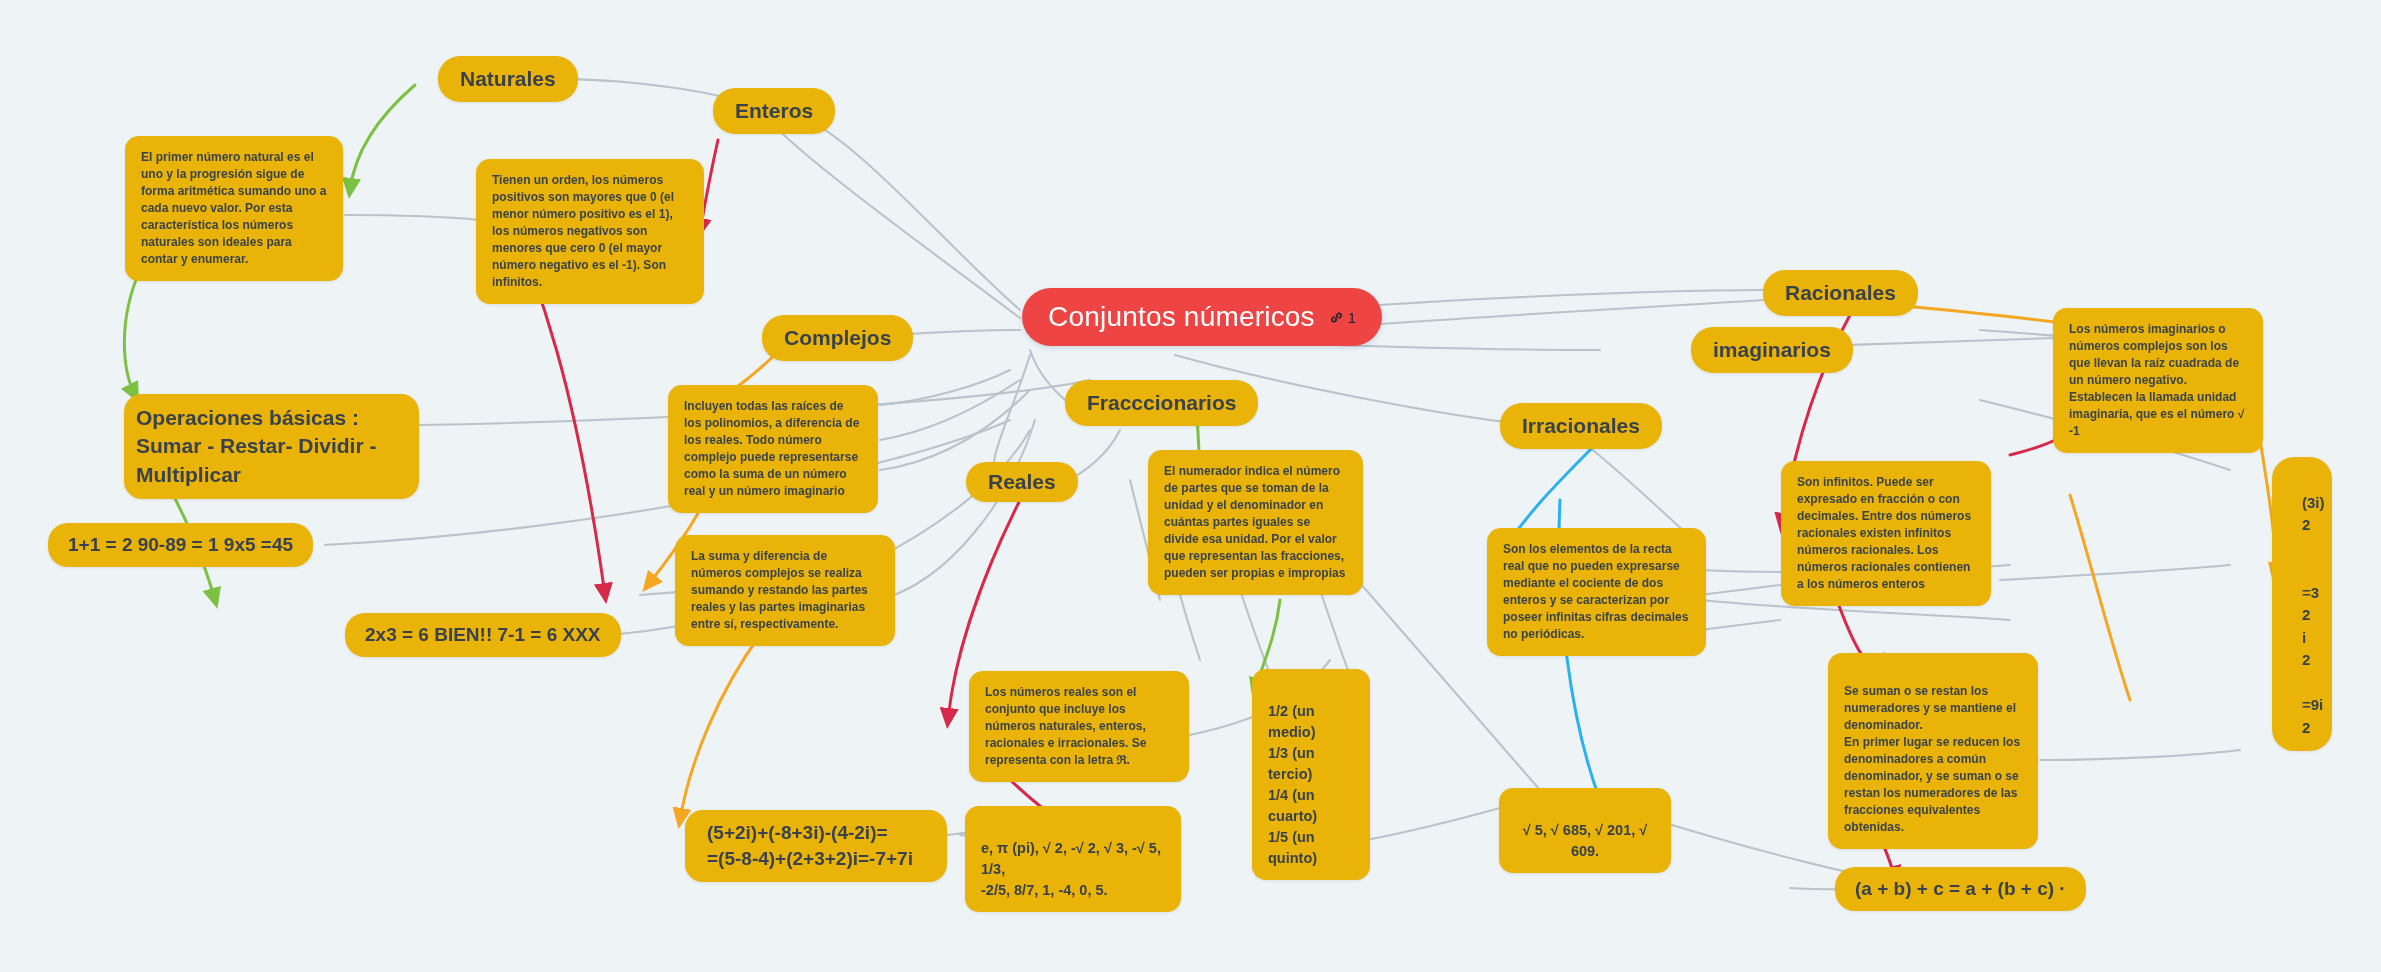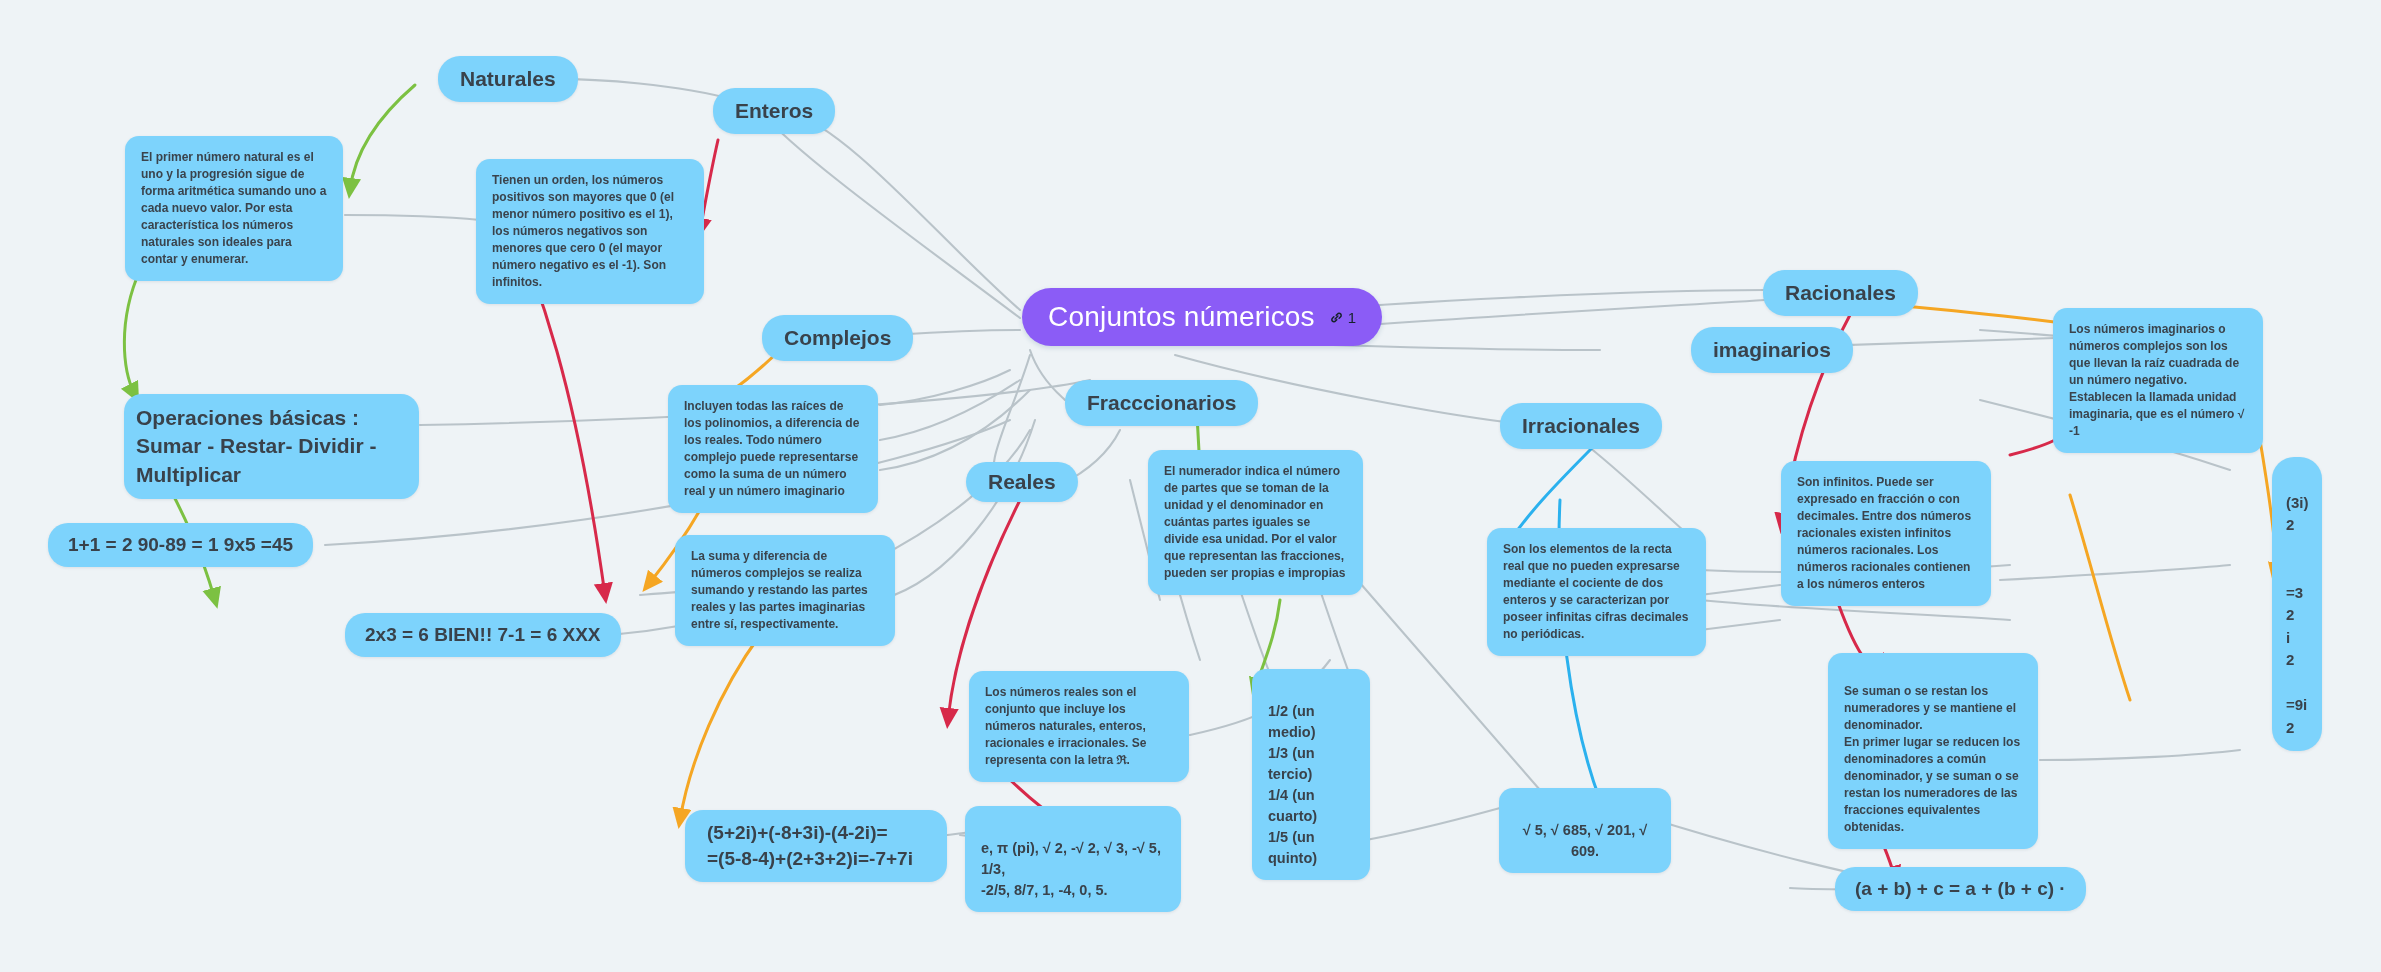--- a/index.html
+++ b/index.html
@@ -20,21 +20,21 @@
     width: 2381px; height: 972px;
   }
   #edges {
     position: absolute;
     left: 0; top: 0;
     width: 2381px; height: 972px;
     pointer-events: none;
   }
   .node {
     position: absolute;
-    background: #7dd3fc;
+    background: #eab308;
     border-radius: 14px;
     box-shadow: 0 1px 3px rgba(40,60,80,0.10);
     color: #39424b;
     display: flex;
     align-items: center;
   }
   
   .root {
     background: #4ec3f7;
     color: #ffffff;
@@ -109,21 +109,21 @@
     line-height: 1.45;
     padding: 11px 16px;
     display: block;
     white-space: pre-line;
   }
   .stack {
     border-radius: 22px;
     font-size: 15px;
     font-weight: bold;
     line-height: 1.5;
-    padding: 12px 14px;
+    padding: 12px 30px;
     display: block;
     white-space: pre-line;
     text-align: left;
   }
 </style>
 </head>
 <body style="background: rgb(238, 243, 246);">
 
 <div id="canvas">
 
@@ -223,21 +223,21 @@
       <path d="M1850,315 C1820,370 1795,440 1782,525" stroke="#d7294a" marker-end="url(#ah-red)"></path>
       <path d="M1838,300 C1950,310 2060,320 2160,338" stroke="#f5a623" marker-end="url(#ah-orange)"></path>
       <path d="M1830,580 C1850,640 1870,680 1880,660" stroke="#d7294a" marker-end="url(#ah-red)"></path>
       <path d="M2070,495 C2090,560 2110,640 2130,700" stroke="#f5a623"></path>
       <path d="M2260,440 C2270,500 2278,560 2275,575" stroke="#f5a623" marker-end="url(#ah-orange)"></path>
       <path d="M1865,805 C1880,835 1890,860 1895,878" stroke="#d7294a" marker-end="url(#ah-red)"></path>
       <path d="M2010,455 C2030,450 2045,445 2055,440" stroke="#d7294a"></path>
     </g>
   </svg>
 
-  <div class="node root" style="left: 1022px; top: 288px; height: 58px; background: #8b5cf6;">
+  <div class="node root" style="left: 1022px; top: 288px; height: 58px; background: #ef4444;">
     <span class="root-label">Conjuntos númericos</span>
     <span class="attach">
       <svg width="15" height="15" viewBox="0 0 16 16" fill="none" stroke="#16222c" stroke-width="1.6" stroke-linecap="round">
         <path d="M6.5 9.5 L9.5 6.5"></path>
         <path d="M5.2 7.2 L3.8 8.6 a2.2 2.2 0 1 0 3.1 3.1 L8.3 10.3"></path>
         <path d="M10.8 8.8 L12.2 7.4 a2.2 2.2 0 1 0 -3.1 -3.1 L7.7 5.7"></path>
       </svg>
       <span>1</span>
     </span>
   </div>

